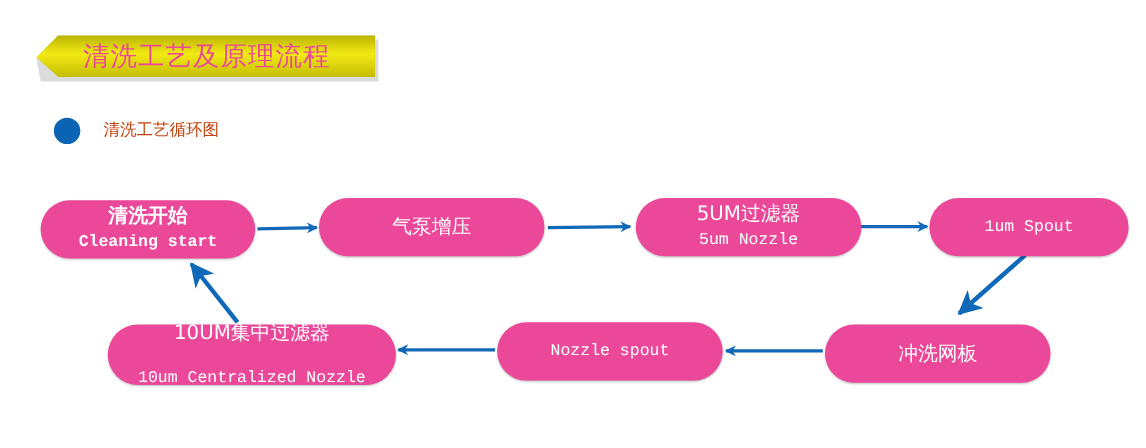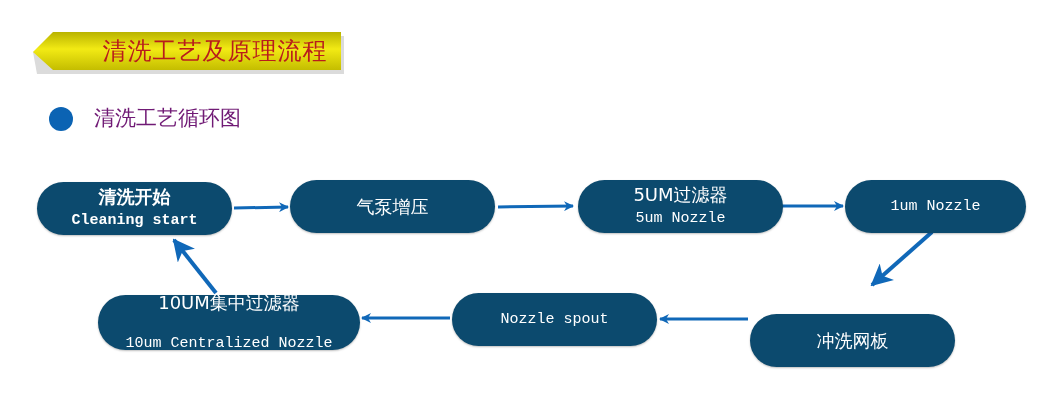--- a/index.html
+++ b/index.html
@@ -1,24 +1,24 @@
 <!DOCTYPE html>
 <html><head>
 <meta charset="utf-8">
 <style>
   html, body { margin:0; padding:0; }
   body { width:1042px; height:407px; background:#ffffff; position:relative; overflow:hidden;
          font-family: "DejaVu Sans", "Liberation Sans", sans-serif; }
   .banner { position:absolute; left:33px; top:32px; width:311px; height:42px; }
   .banner svg { position:absolute; left:0; top:0; }
-  .banner-text { position:absolute; left:47px; top:0; width:270px; height:38px; line-height:38px;
-                 font-size:24px; color:#b91c1c; letter-spacing:1px; text-align:center; }
+  .banner-text { position:absolute; left:20px; top:0; width:270px; height:38px; line-height:38px;
+                 font-size:24px; color:#ec4899; letter-spacing:1px; text-align:center; }
   .bullet { position:absolute; left:49px; top:107px; width:24px; height:24px; border-radius:50%; background:#0b63b3; }
-  .subtitle { position:absolute; left:94px; top:103px; font-size:21px; color:#701a75; line-height:30px; }
-  .node { position:absolute; background:#0c4a6e; border-radius:28px; color:#fff; text-align:center;
+  .subtitle { position:absolute; left:94px; top:103px; font-size:15px; color:#c2410c; line-height:30px; }
+  .node { position:absolute; background:#ec4899; border-radius:28px; color:#fff; text-align:center;
           box-shadow:0 1px 2px rgba(0,0,0,0.25); display:flex; flex-direction:column; justify-content:center; }
   .node .zh { font-size:18px; line-height:24px; }
   .node .en { font-family:Liberation Mono, monospace; font-size:15px; line-height:23px; }
   .node.bold .zh, .node.bold .en { font-weight:bold; }
   svg.arrows { position:absolute; left:0; top:0; }
 </style>
 </head>
 <body>
 
 <div class="banner">
@@ -62,23 +62,23 @@
   <div class="en">Cleaning start</div>
 </div>
 <div class="node" style="left:290px;top:180px;width:205px;height:53px;">
   <div class="zh">气泵增压</div>
 </div>
 <div class="node" style="left:578px;top:180px;width:205px;height:53px;">
   <div class="zh">5UM过滤器</div>
   <div class="en">5um Nozzle</div>
 </div>
 <div class="node" style="left:845px;top:180px;width:181px;height:53px;">
-  <div class="en">1um Nozzle</div>
+  <div class="en">1um Spout</div>
 </div>
-<div class="node" style="left:750px;top:295px;width:205px;height:53px;margin-top:19px;">
+<div class="node" style="left:750px;top:295px;width:205px;height:53px;">
   <div class="zh">冲洗网板</div>
 </div>
 <div class="node" style="left:452px;top:293px;width:205px;height:53px;">
   <div class="en">Nozzle spout</div>
 </div>
 <div class="node" style="left:98px;top:295px;width:262px;height:55px;gap:17px;">
   <div class="zh">10UM集中过滤器</div>
   <div class="en">10um Centralized Nozzle</div>
 </div>
 

